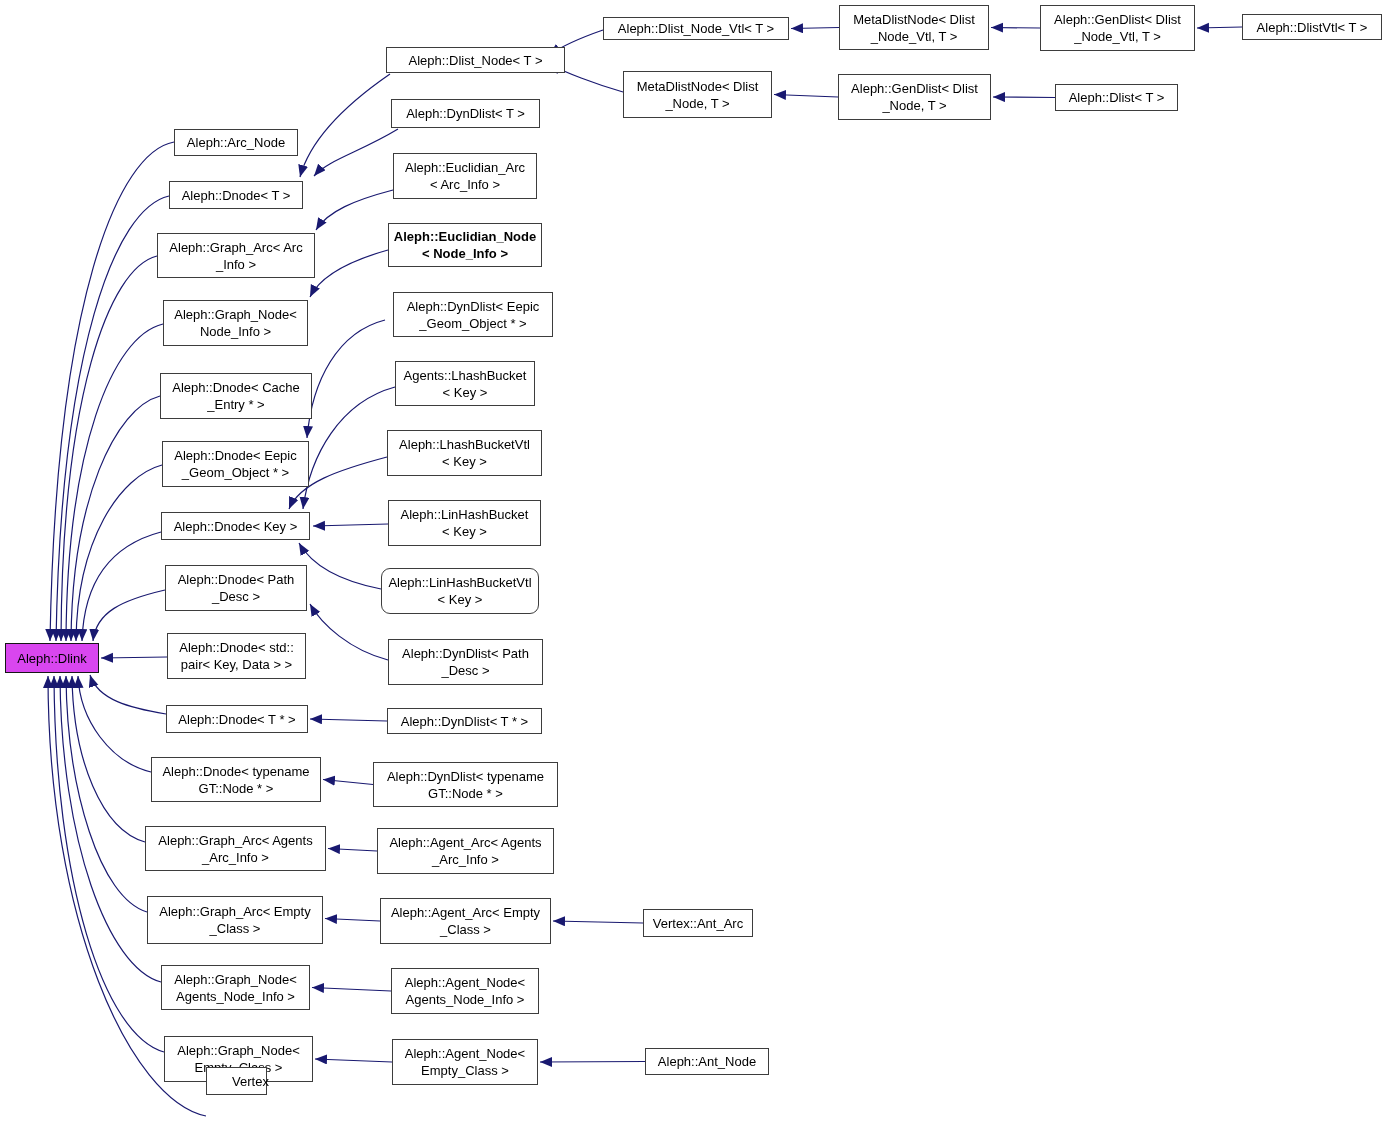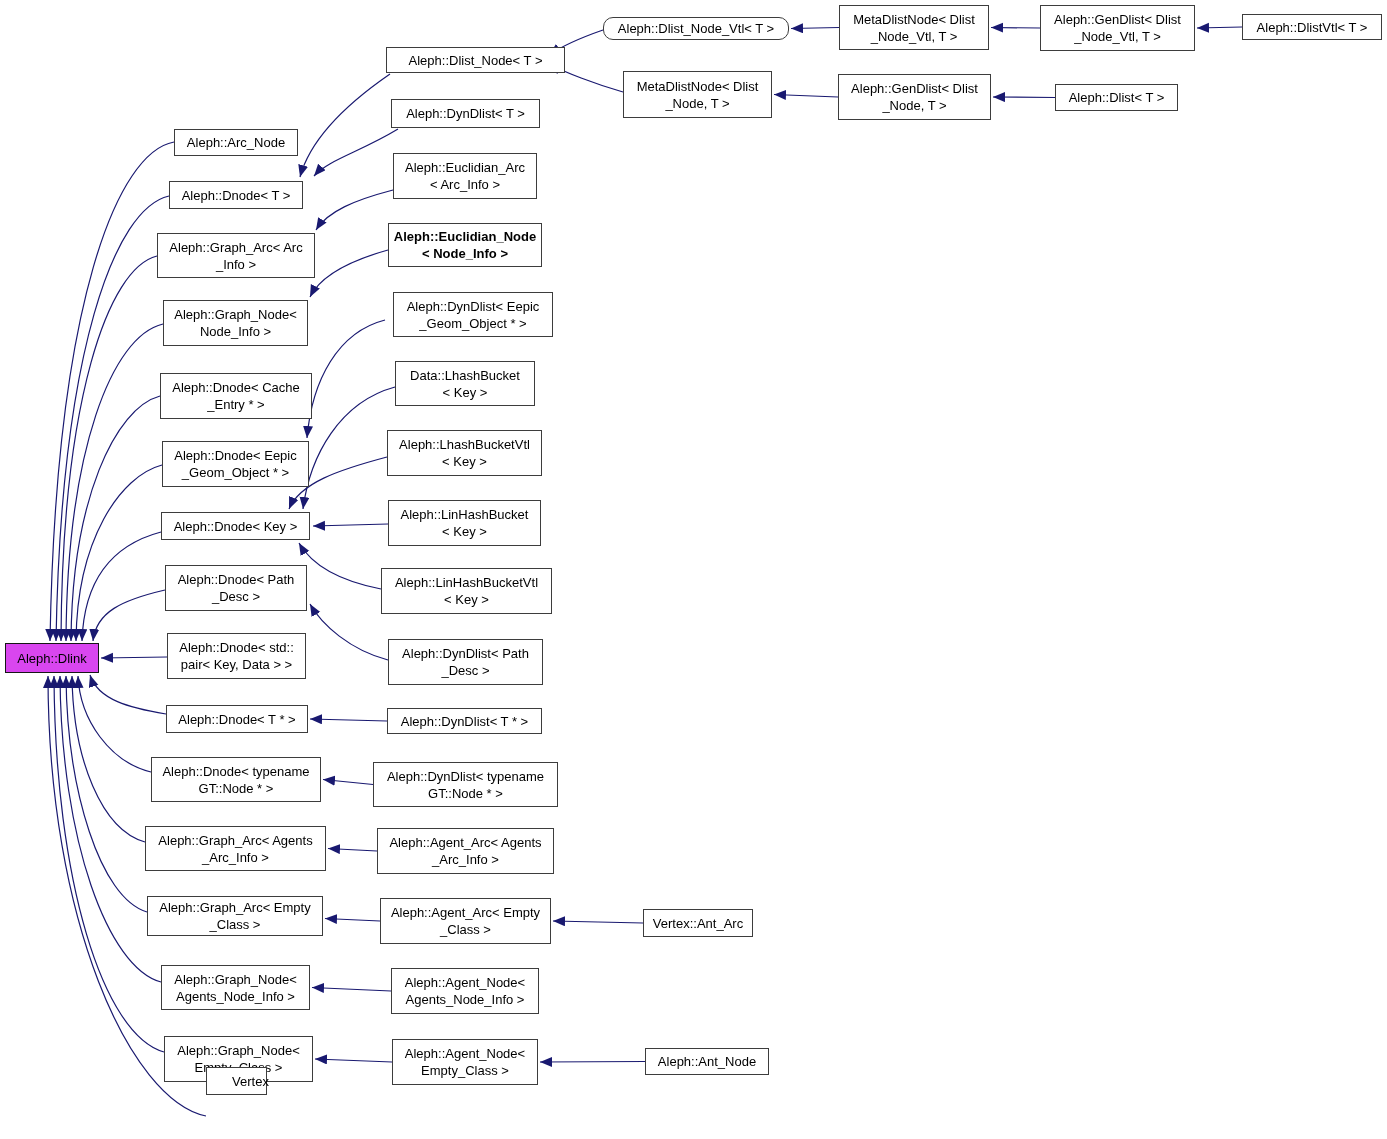--- a/index.html
+++ b/index.html
@@ -124,21 +124,21 @@
         <span>Aleph::Dnode&lt; T * &gt;</span>
       </div>
       <div class="node" style="left: 151px; top: 757px; width: 170px; height: 45px;">
         <span>Aleph::Dnode&lt; typename</span>
         <span>GT::Node * &gt;</span>
       </div>
       <div class="node" style="left: 145px; top: 826px; width: 181px; height: 45px;">
         <span>Aleph::Graph_Arc&lt; Agents</span>
         <span>_Arc_Info &gt;</span>
       </div>
-      <div class="node" style="left: 147px; top: 896px; width: 176px; height: 40px;">
+      <div class="node" style="left: 147px; top: 896px; width: 176px; height: 48px;">
         <span>Aleph::Graph_Arc&lt; Empty</span>
         <span>_Class &gt;</span>
       </div>
       <div class="node" style="left: 161px; top: 965px; width: 149px; height: 45px;">
         <span>Aleph::Graph_Node&lt;</span>
         <span>Agents_Node_Info &gt;</span>
       </div>
       <div class="node" style="left: 164px; top: 1036px; width: 149px; height: 46px;">
         <span>Aleph::Graph_Node&lt;</span>
         <span>Empty_Class &gt;</span>
@@ -158,32 +158,32 @@
       </div>
       <div class="node" style="left: 388px; top: 223px; width: 154px; height: 44px; font-weight: bold;">
         <span>Aleph::Euclidian_Node</span>
         <span>&lt; Node_Info &gt;</span>
       </div>
       <div class="node" style="left: 385px; top: 292px; width: 160px; height: 45px; margin-left: 8px;">
         <span>Aleph::DynDlist&lt; Eepic</span>
         <span>_Geom_Object * &gt;</span>
       </div>
       <div class="node" style="left: 395px; top: 361px; width: 140px; height: 45px;">
-        <span>Data::LhashBucket</span>
+        <span>Agents::LhashBucket</span>
         <span>&lt; Key &gt;</span>
       </div>
       <div class="node" style="left: 387px; top: 430px; width: 155px; height: 46px;">
         <span>Aleph::LhashBucketVtl</span>
         <span>&lt; Key &gt;</span>
       </div>
       <div class="node" style="left: 388px; top: 500px; width: 153px; height: 46px;">
         <span>Aleph::LinHashBucket</span>
         <span>&lt; Key &gt;</span>
       </div>
-      <div class="node" style="left: 381px; top: 568px; width: 171px; height: 46px;">
+      <div class="node" style="left: 381px; top: 568px; width: 158px; height: 46px; border-radius: 9px;">
         <span>Aleph::LinHashBucketVtl</span>
         <span>&lt; Key &gt;</span>
       </div>
       <div class="node" style="left: 388px; top: 639px; width: 155px; height: 46px;">
         <span>Aleph::DynDlist&lt; Path</span>
         <span>_Desc &gt;</span>
       </div>
       <div class="node" style="left: 387px; top: 708px; width: 155px; height: 26px;">
         <span>Aleph::DynDlist&lt; T * &gt;</span>
       </div>
@@ -206,21 +206,21 @@
       <div class="node" style="left: 392px; top: 1039px; width: 146px; height: 46px;">
         <span>Aleph::Agent_Node&lt;</span>
         <span>Empty_Class &gt;</span>
       </div>
       <div class="node" style="left: 643px; top: 909px; width: 110px; height: 28px;">
         <span>Vertex::Ant_Arc</span>
       </div>
       <div class="node" style="left: 645px; top: 1048px; width: 124px; height: 27px;">
         <span>Aleph::Ant_Node</span>
       </div>
-      <div class="node" style="left: 603px; top: 17px; width: 186px; height: 23px; border-radius: 10px;">
+      <div class="node" style="left: 603px; top: 17px; width: 186px; height: 23px;">
         <span>Aleph::Dlist_Node_Vtl&lt; T &gt;</span>
       </div>
       <div class="node" style="left: 623px; top: 71px; width: 149px; height: 47px;">
         <span>MetaDlistNode&lt; Dlist</span>
         <span>_Node, T &gt;</span>
       </div>
       <div class="node" style="left: 839px; top: 5px; width: 150px; height: 45px;">
         <span>MetaDlistNode&lt; Dlist</span>
         <span>_Node_Vtl, T &gt;</span>
       </div>

